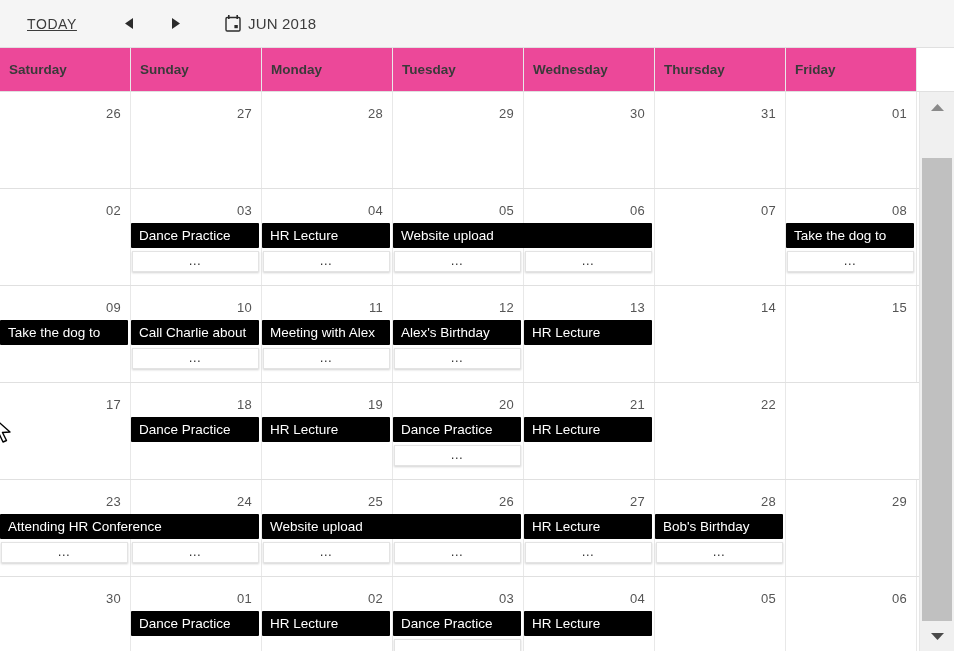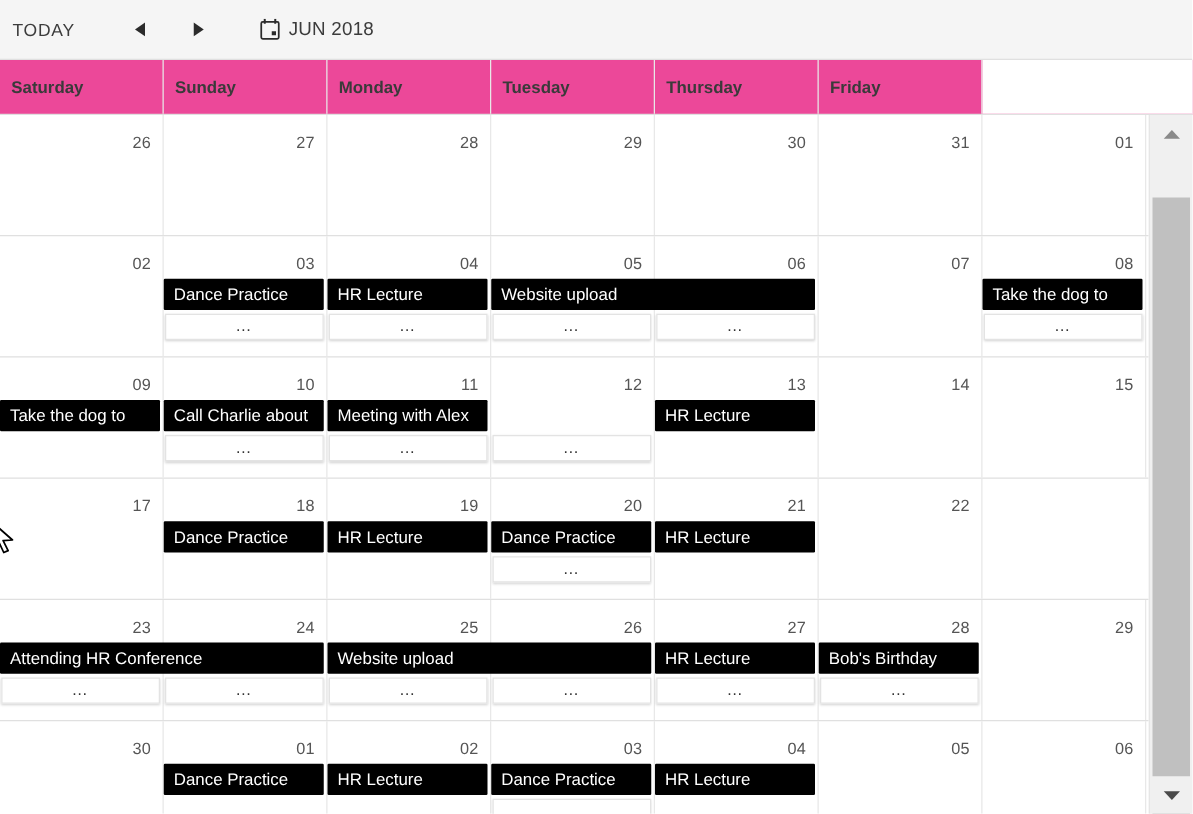--- a/index.html
+++ b/index.html
@@ -23,27 +23,28 @@
   #toolbar {
     position: absolute;
     left: 0; top: 0;
     width: 954px; height: 48px;
     background: #f5f5f5;
     border-bottom: 1px solid #e0e0e0;
     display: flex;
     align-items: center;
   }
   .tb-today {
-    margin-left: 4px;
+    margin-left: 21px;
     font-size: 14px;
     color: #3c3c3c;
     letter-spacing: .6px;
     padding: 4px 6px;
     cursor: pointer;
     user-select: none;
+    text-decoration: underline;
   }
   .tb-nav {
     width: 38px; height: 30px;
     display: flex; align-items: center; justify-content: center;
     cursor: pointer;
     user-select: none;
   }
   .tb-nav svg { display: block; }
   .tb-prev { margin-left: 28px; }
   .tb-next { margin-left: 8px; }
@@ -246,20 +247,21 @@
       </svg>
       <span class="tb-label">JUN 2018</span>
     </div>
   </div>
 
   <div id="dayheader">
       <div class="dh-cell">Saturday</div>
       <div class="dh-cell">Sunday</div>
       <div class="dh-cell">Monday</div>
       <div class="dh-cell">Tuesday</div>
+      <div class="dh-cell">Wednesday</div>
       <div class="dh-cell">Thursday</div>
       <div class="dh-cell">Friday</div>
       <div class="dh-pad"></div>
     </div>
 
   <div id="viewport">
     <div id="weeks">
         <div class="week">
           <div class="daycols">
             <div class="daycol">
@@ -343,20 +345,21 @@
               <div class="daynum">14</div>
             </div>
             <div class="daycol">
               <div class="daynum">15</div>
             </div>
           </div>
           <div class="events">
             <div class="event" style="left: 0px; width: 128px; top: 34px;">Take the dog to</div>
             <div class="event" style="left: 131px; width: 128px; top: 34px;">Call Charlie about</div>
             <div class="event" style="left: 262px; width: 128px; top: 34px;">Meeting with Alex</div>
+            <div class="event" style="left: 393px; width: 128px; top: 34px;">Alex's Birthday</div>
             <div class="event" style="left: 524px; width: 128px; top: 34px;">HR Lecture</div>
             <div class="more" style="left: 132px; width: 127px; top: 62px;">…</div>
             <div class="more" style="left: 263px; width: 127px; top: 62px;">…</div>
             <div class="more" style="left: 394px; width: 127px; top: 62px;">…</div>
           </div>
         </div>
         <div class="week">
           <div class="daycols">
             <div class="daycol">
               <div class="daynum">17</div>

